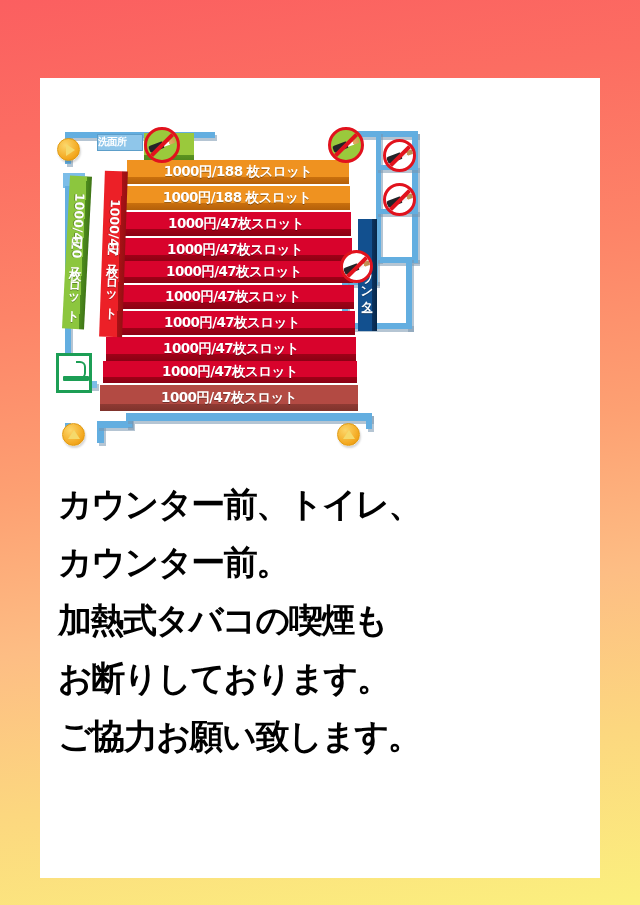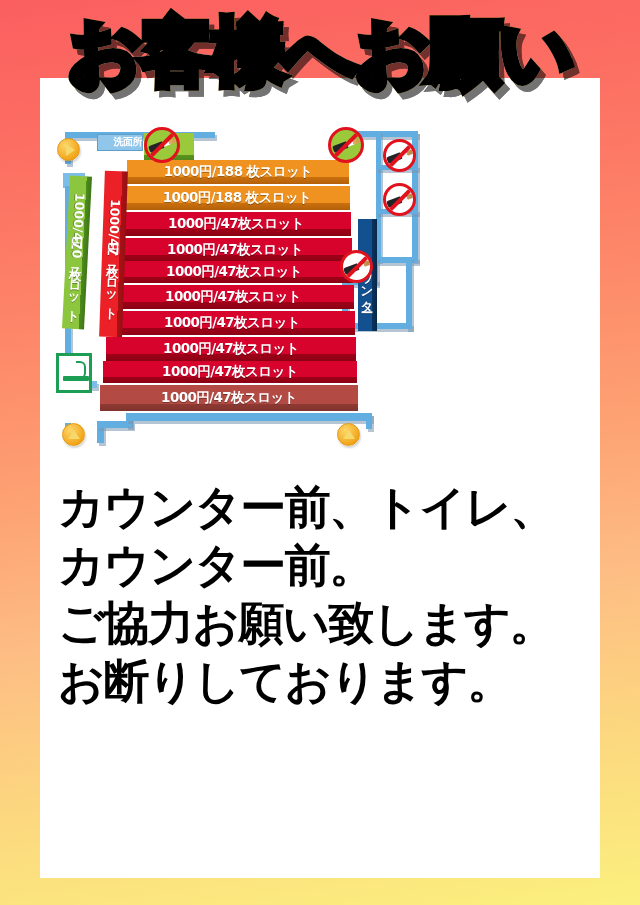--- a/index.html
+++ b/index.html
@@ -125,21 +125,21 @@
   .vbar-red   { background: linear-gradient(to right,#ec2027 0%,#ec2027 76%,#ab1116 76%,#951013 100%); }
   .vbar-blue  { background: linear-gradient(to right,#12508f 0%,#12508f 74%,#0b3360 74%,#082747 100%); }
 
   .roomlabel {
     position: absolute;
     background: #8fc6ea;
     color: #ffffff;
     font-size: 10px;
     font-weight: bold;
     line-height: 14px;
-    text-align: right;
+    text-align: left;
     letter-spacing: -0.5px;
     border: 1px solid #5d9ec9;
     box-sizing: border-box;
     white-space: nowrap;
   }
 
   
   .smokebox {
     position: absolute;
     background: linear-gradient(to bottom,#9ac93c 0%,#9ac93c 68%,#5a9420 68%,#4a7c19 100%);
@@ -229,22 +229,22 @@
   .tri-up    { border-bottom: 9px solid #f5d96b; border-left: 6px solid transparent; border-right: 6px solid transparent; }
 
   
   #message {
     position: absolute;
     left: 18px;
     top: 400px;
     width: 530px;
   }
   #message .line {
-    font-family: Liberation Sans, sans-serif;
-    font-size: 46px;
+    font-family: Liberation Mono, monospace;
+    font-size: 34px;
     font-weight: bold;
     line-height: 58px;
     color: #000000;
     letter-spacing: -1.5px;
     white-space: nowrap;
   }
 </style>
 </head>
 <body>
 
@@ -377,23 +377,21 @@
       </div>
       <div class="marker" style="left:297px; top:300px; width:23px; height:23px;">
         <span class="tri tri-up"></span>
       </div>
 
     </div>
 
     <div id="message">
       <div class="line">カウンター前、トイレ、</div>
       <div class="line">カウンター前。</div>
+      <div class="line">加熱式タバコの喫煙も</div>
+      <div class="line">お断りしております。</div>
       <div class="line">ご協力お願い致します。</div>
-      <div class="line">お断りしております。</div>
     </div>
 
   </div>
 
-  <div id="title">
-    <span class="tt">お客様へお願い</span>
-  </div>
 
 </div>
 
 </body></html>

